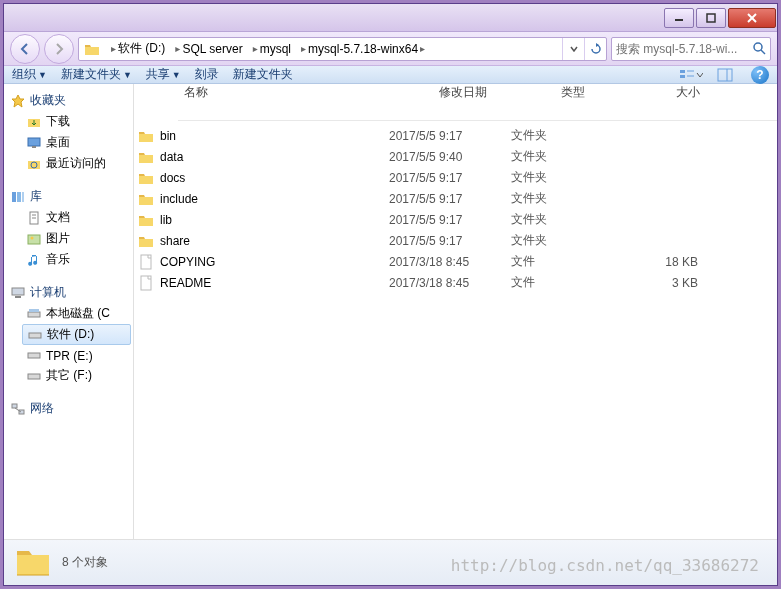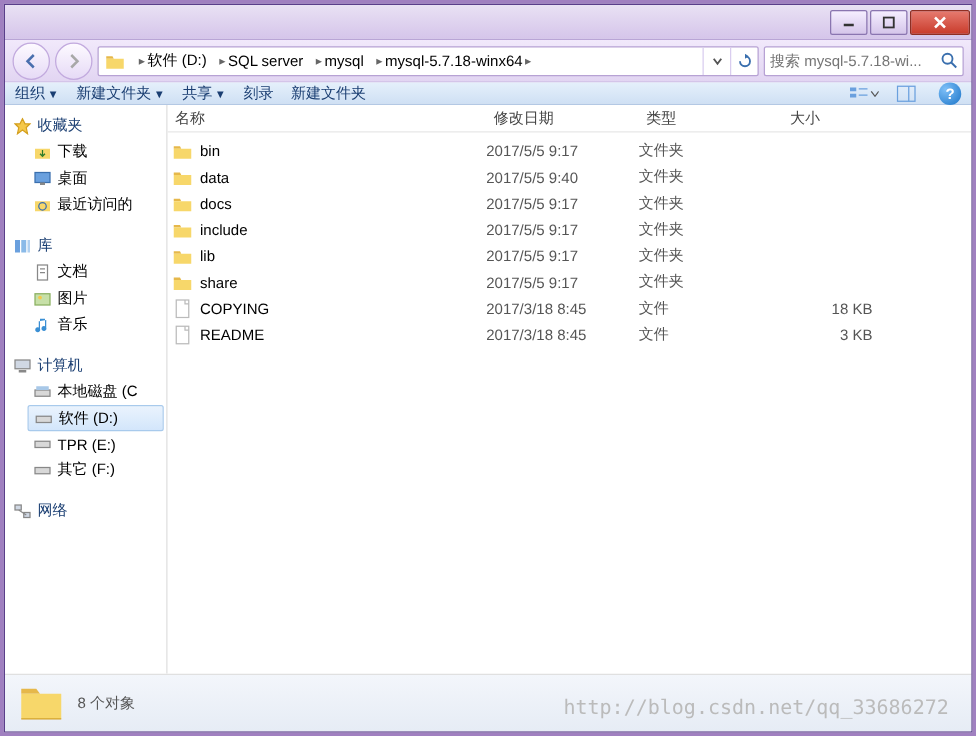--- a/index.html
+++ b/index.html
@@ -39,21 +39,21 @@
   .body { flex:1; display:flex; overflow:hidden; background:#fff;}
   .navpane { width:130px; border-right:1px solid #e0e0e0; overflow-y:auto; padding: 6px 0; position:relative;}
   .navgroup { margin-bottom: 12px; }
   .navhead { display:flex; align-items:center; gap:4px; padding: 2px 6px; color:#1a3e72; font-weight:normal; }
   .navhead .icon { width:16px; height:16px; display:inline-flex;align-items:center;justify-content:center;}
   .navitem { display:flex; align-items:flex-end; gap:4px; padding: 2px 6px 2px 22px; color:#000; white-space:nowrap; overflow:hidden;}
   .navitem.sel { background: linear-gradient(to bottom,#eaf3fd,#d3e6fb); border:1px solid #a8caec; border-radius:2px; margin:0 2px 0 18px; padding: 1px 4px;}
   .navitem .icon { width:16px; height:16px; display:inline-flex;align-items:center;justify-content:center; flex-shrink:0;}
 
   .filearea { flex:1; display:flex; flex-direction:column; overflow:hidden; }
-  .cols { display:flex; height:22px; border-bottom:1px solid #e8e8e8; align-items:center; color:#444;}
+  .cols { display:flex; height:37px; border-bottom:1px solid #e8e8e8; color:#444;margin-left:44px;}
   .col { padding: 0 6px; border-right:1px solid transparent; }
   .col-name { width: 255px; }
   .col-date { width: 122px; }
   .col-type { width: 115px; }
   .col-size { width: 90px; text-align:left;font-family:Liberation Mono, monospace;}
   .filelist { flex:1; overflow:auto; padding-top:4px;}
   .filerow { display:flex; align-items:center; height:21px; padding-left:4px;}
   .filerow .ficon { width:16px;height:16px; margin-right:6px; display:inline-flex;align-items:center;justify-content:center;}
   .filerow .fname { width: 229px; }
   .filerow .fdate { width: 122px; color:#555;}

